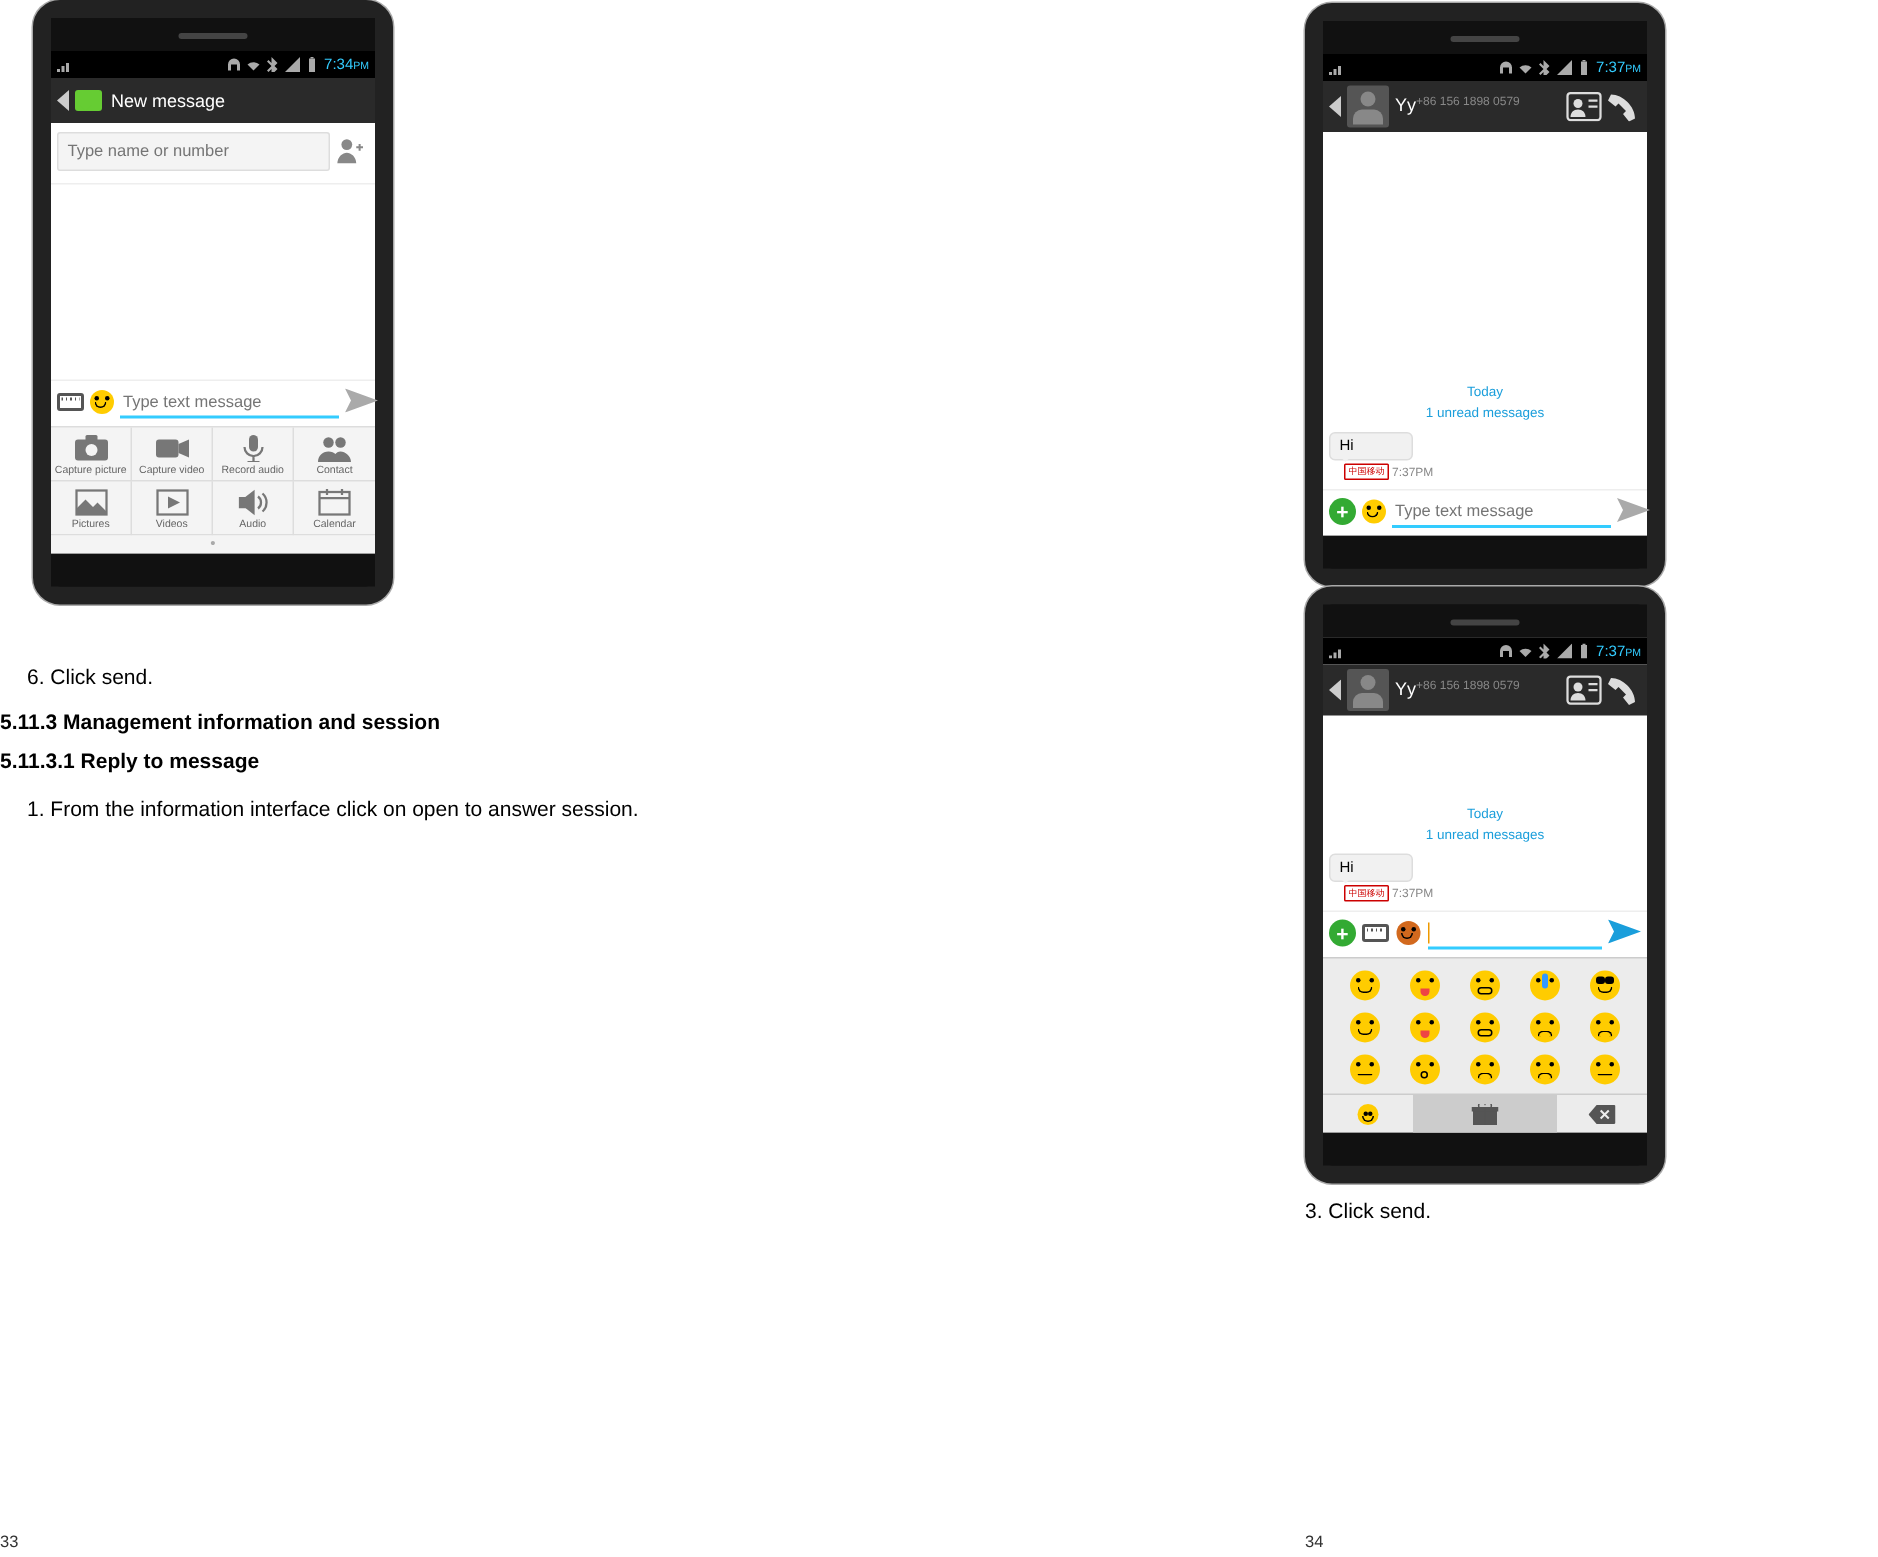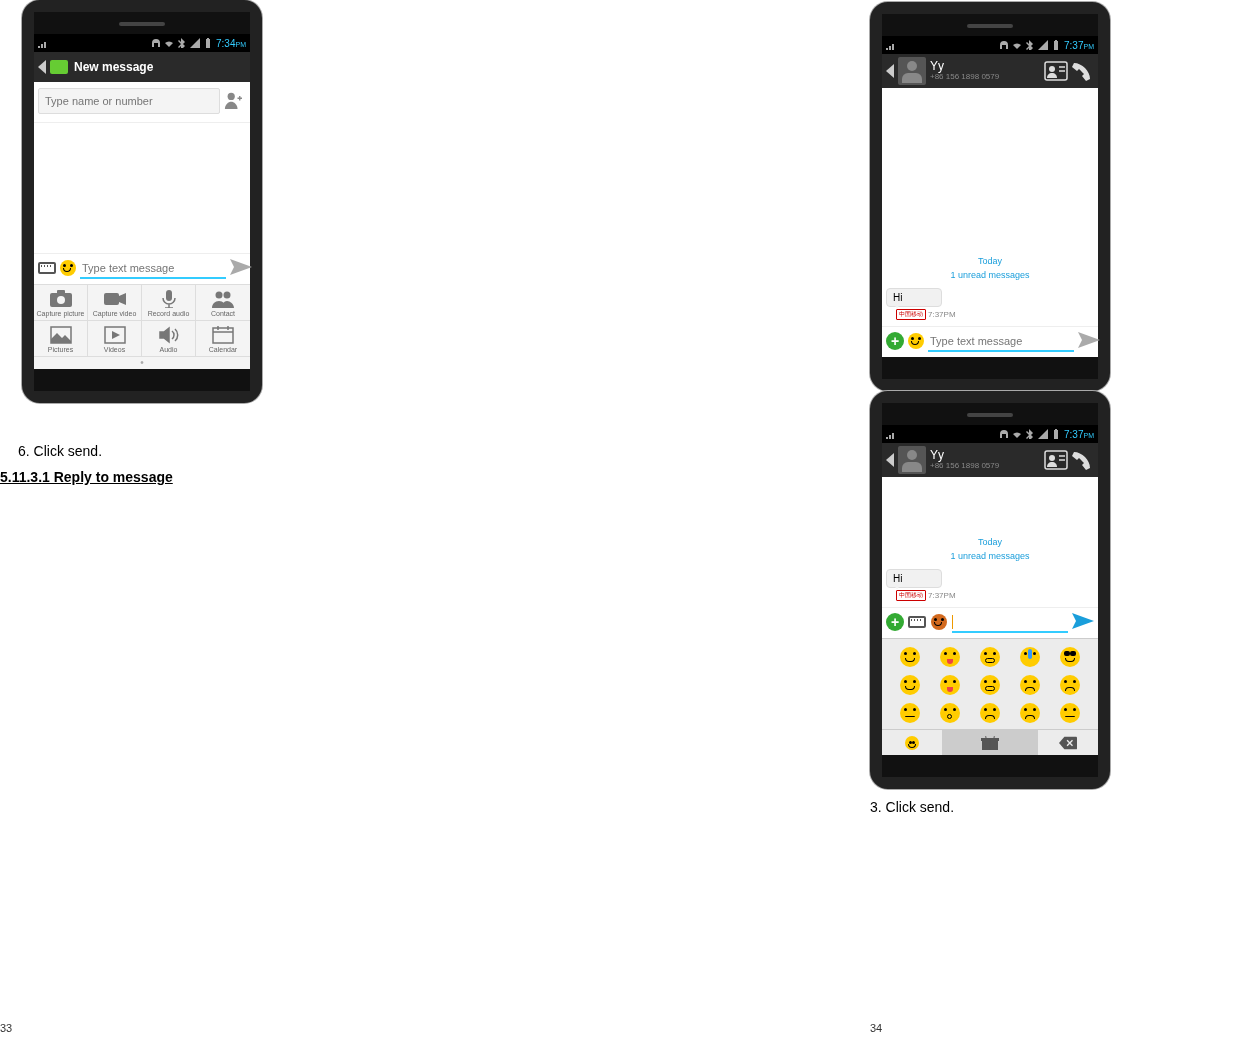--- a/index.html
+++ b/index.html
@@ -83,21 +83,21 @@
   }
   .nm-back {
     width: 8px; height: 14px;
     margin-right: 4px;
   }
   .nm-icon {
     width: 18px; height: 14px; background:#6c3; border-radius:2px; position:relative;
     margin-right:6px;
   }
   .nm-icon::after{content:"";position:absolute;left:3px;bottom:-4px;width:0;height:0;border:4px solid transparent;border-top-color:#6c3;}
-  .nm-title { color:#fff; font-size:12px;font-weight:bold; }
+  .nm-title { color:#fff; font-size:12px; }
   
   .recipient-row {
     display:flex; align-items:center; padding:6px 4px 8px;
     border-bottom:1px solid #eee;
   }
   .recipient-input {
     flex:1;
     background:#f4f4f4;
     border:1px solid #ddd;
     border-radius:2px;
@@ -168,21 +168,21 @@
     background:#2a2a2a;
     display:flex;
     align-items:center;
     height:34px;
     padding:0 4px;
   }
   .conv-back{width:8px;height:14px;margin-right:4px;}
   .conv-avatar{width:28px;height:28px;background:#555;border-radius:2px;position:relative;margin-right:4px;}
   .conv-avatar::before{content:"";position:absolute;left:50%;top:4px;width:10px;height:10px;background:#888;border-radius:50%;transform:translateX(-50%);}
   .conv-avatar::after{content:"";position:absolute;left:4px;right:4px;bottom:2px;height:10px;background:#888;border-radius:6px 6px 0 0;}
-  .conv-name-block{flex:1;display:flex;flex-direction:column;line-height:1.1;}
+  .conv-name-block{flex:1;display:flex;flex-direction:row;line-height:1.1;}
   .conv-name{color:#fff;font-size:12px;}
   .conv-sub{color:#888;font-size:8px;}
   .conv-hicon{width:24px;height:20px;margin-left:2px;fill:#ddd;}
   
   .conv-body {
     height: 238px;
     display:flex;
     flex-direction:column;
     justify-content:flex-end;
     padding: 6px 4px;
@@ -228,21 +228,21 @@
   .eg-glasses::before,.eg-glasses::after{background:#000;width:6px;height:5px;top:4px;border-radius:2px;}
   .eg-nose{position:absolute;left:8px;top:2px;width:4px;height:10px;background:#39f;border-radius:2px;}
   .picker-tabs{display:flex;height:26px;border-top:1px solid #ccc;}
   .picker-tab{flex:1;display:flex;align-items:center;justify-content:center;}
   .picker-tab.mid{flex:1.6;background:#ccc;}
   .picker-tab svg{width:18px;height:14px;fill:#555;}
   
   .doc-text { font-size:14px; color:#000; }
   .step { padding-left:18px; margin:6px 0; }
   .h3 { font-weight:bold; margin:14px 0 6px; font-size:14px; }
-  .h4 { font-weight:bold; margin:10px 0 16px; font-size:14px;text-decoration:underline; }
+  .h4 { font-weight:bold; margin:10px 0 16px; font-size:14px; }
   .page-number {
     position:absolute;
     bottom:4px;
     left:0;
     font-size:11px;
     color:#333;
   }
   .page-right .page-number{left:0;}
   
   .cursor{display:inline-block;width:1px;height:14px;background:#e90;vertical-align:middle;}
@@ -380,21 +380,23 @@
           </div>
         </div>
         <div class="attach-footer">•</div>
       </div>
       <div class="phone-chin"></div>
     </div>
   </div>
 
   <div class="doc-text" style="margin:40px 0 0 0;">
     <div class="step">6. Click send.</div>
+    <div class="h3">5.11.3  Management information and session</div>
     <div class="h4">5.11.3.1  Reply to message</div>
+    <div class="step">1. From the information interface click on open to answer session.</div>
   </div>
 
   <div class="page-number">33</div>
 </div>
 
 <div class="page-right">
 
   <div style="margin:2px 0 0 244px;">
     <div class="phone">
       <div class="phone-speaker"></div>

